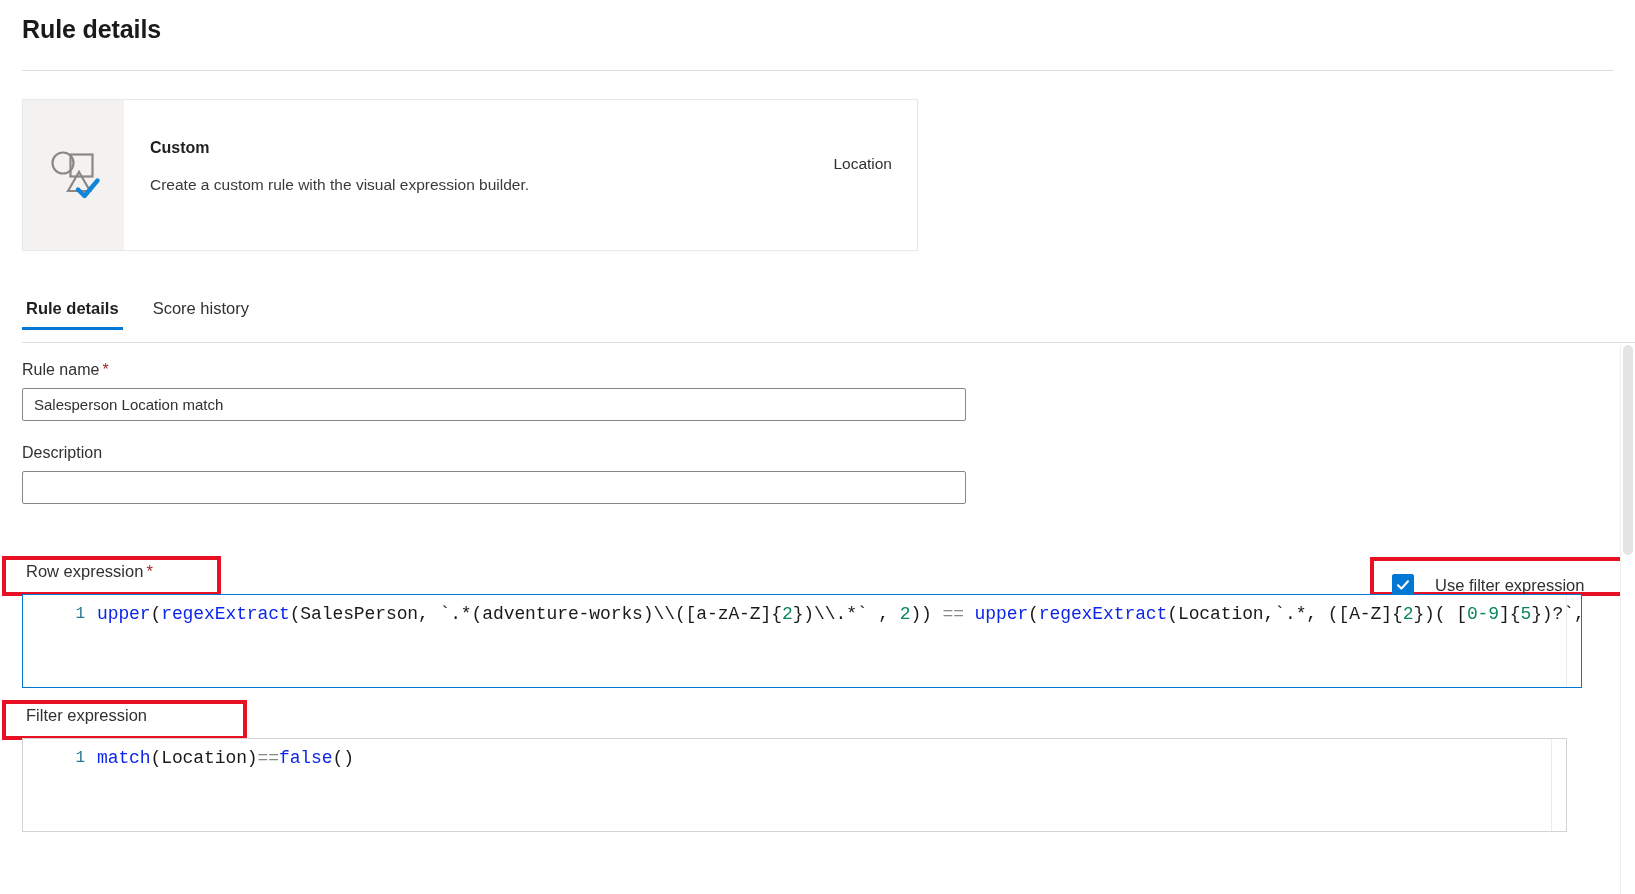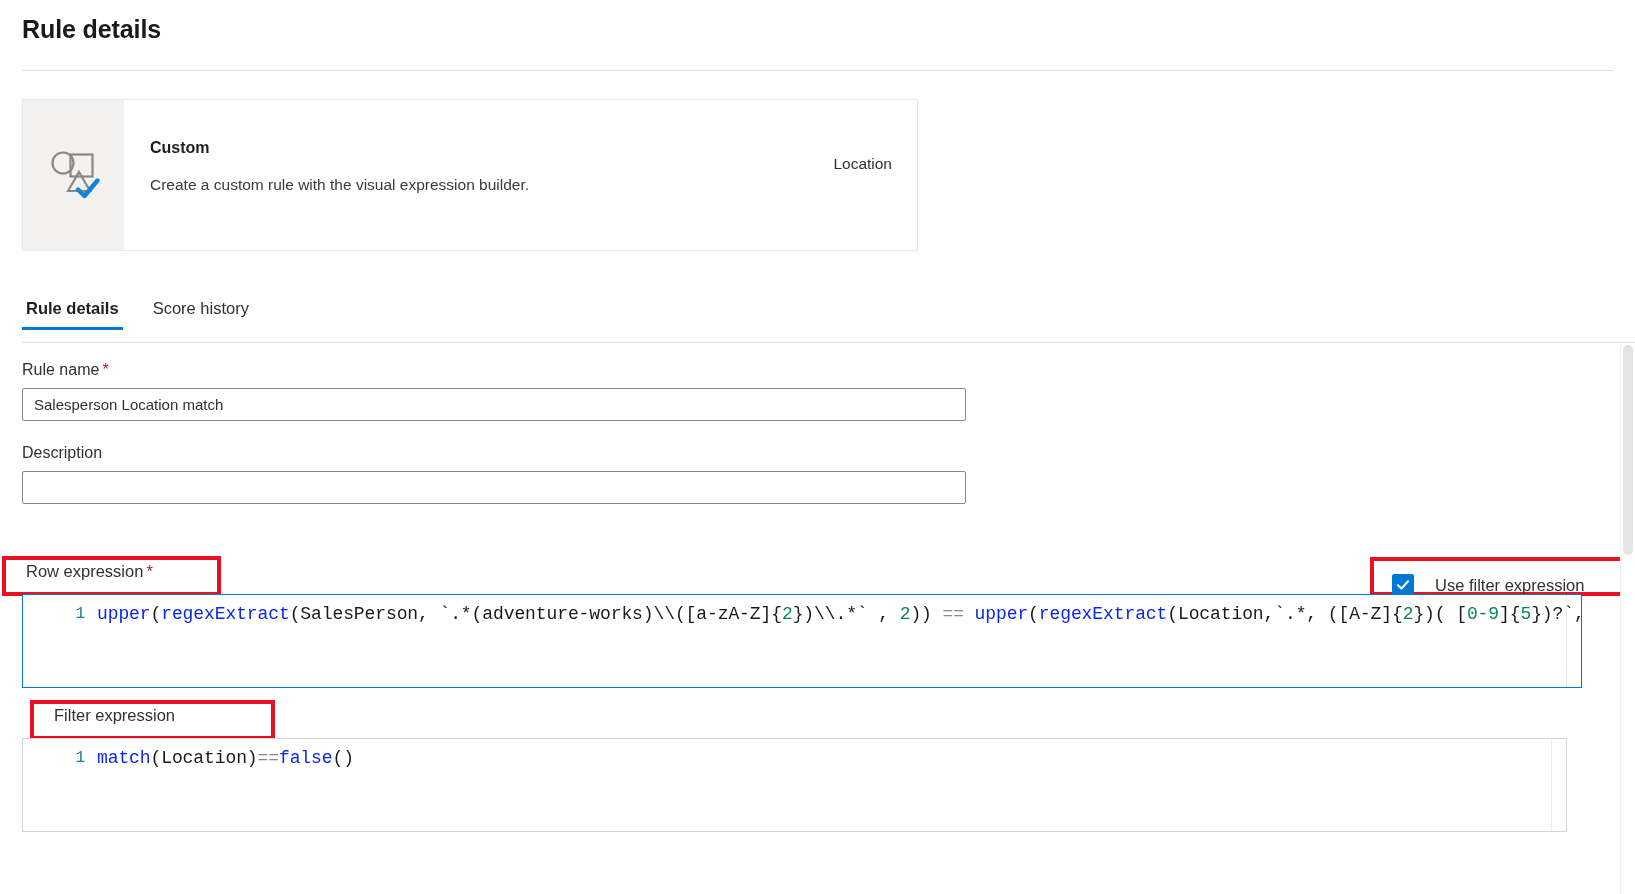--- a/index.html
+++ b/index.html
@@ -165,21 +165,20 @@
     left: 2px;
     top: 556px;
     width: 219px;
     height: 40px;
   }
   #annot-filter-expression {
     left: 2px;
     top: 700px;
     width: 245px;
     height: 40px;
-    margin-left: 28px;
   }
   #annot-use-filter {
     left: 1370px;
     top: 557px;
     width: 270px;
     height: 39px;
     padding-left: 18px;
   }
 
   

